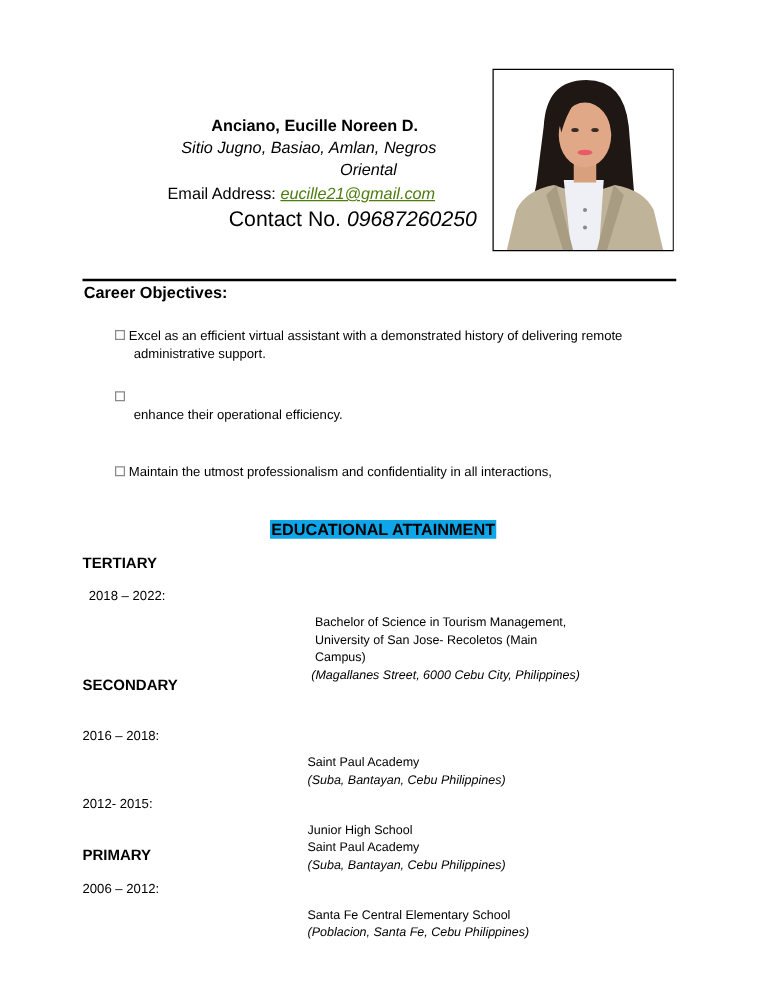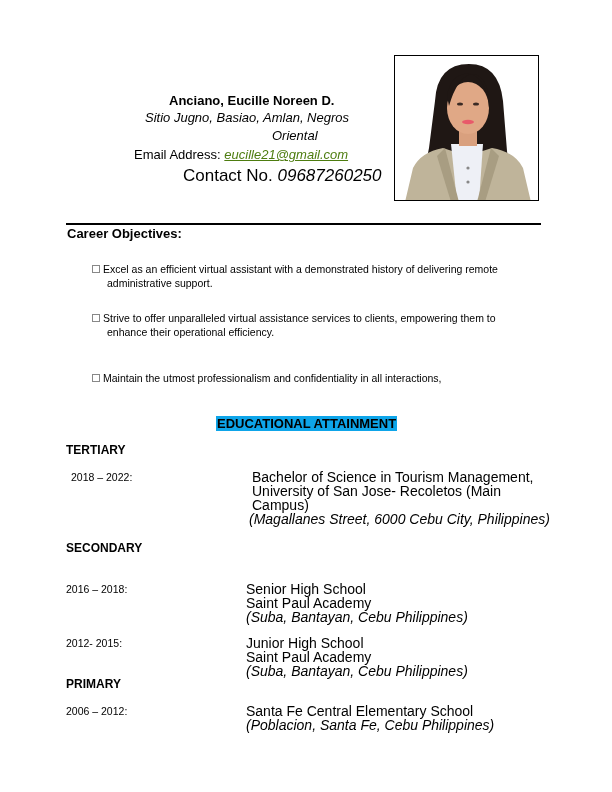--- a/index.html
+++ b/index.html
@@ -33,21 +33,21 @@
     .b3 { top: 371px; }
 
     .edu-title { left: 216px; top: 416px; font-size: 13px; font-weight: bold; background: #0ea5e9; padding: 0 1px; }
 
     .sub-h { font-size: 12px; font-weight: bold; }
     .tert { left: 66px; top: 443px; }
     .sec { left: 66px; top: 541px; }
     .prim { left: 66px; top: 677px; }
 
     .date { font-size: 10.5px; }
-    .detail { font-size: 14px; line-height: 14px; }
+    .detail { font-size: 10px; line-height: 14px; margin-top: 22px; }
     .detail .it { font-style: italic; display: block; }
     .detail span { display: block; }
   </style>
 </head>
 <body>
 
 <div class="abs name">Anciano, Eucille Noreen D.</div>
 <div class="abs addr1">Sitio Jugno, Basiao, Amlan, Negros</div>
 <div class="abs addr2">Oriental</div>
 <div class="abs email-row">
@@ -88,42 +88,41 @@
 
 <div class="rule"></div>
 
 <div class="abs section-h co-title">Career Objectives:</div>
 
 <div class="bullet b1">
   <span class="box"></span><span>Excel as an efficient virtual assistant with a demonstrated history of delivering remote</span>
   <span class="cont">administrative support.</span>
 </div>
 <div class="bullet b2">
-  <span class="box"></span><span>Strive to offer unparalleled virtual assistance services to clients, empowering them to</span>
+  <span class="box"></span>
   <span class="cont">enhance their operational efficiency.</span>
 </div>
 <div class="bullet b3">
   <span class="box"></span><span>Maintain the utmost professionalism and confidentiality in all interactions,</span>
 </div>
 
 <div class="abs edu-title">EDUCATIONAL ATTAINMENT</div>
 
 <div class="abs sub-h tert">TERTIARY</div>
 <div class="abs date" style="left:71px; top:471px;">2018 – 2022:</div>
 <div class="abs detail" style="left:252px; top:470px;">
   <span>Bachelor of Science in Tourism Management,</span>
   <span>University of San Jose- Recoletos (Main</span>
   <span>Campus)</span>
   <span class="it" style="margin-left:-3px;">(Magallanes Street, 6000 Cebu City, Philippines)</span>
 </div>
 
 <div class="abs sub-h sec">SECONDARY</div>
 <div class="abs date" style="left:66px; top:583px;">2016 – 2018:</div>
 <div class="abs detail" style="left:246px; top:582px;">
-  <span>Senior High School</span>
   <span>Saint Paul Academy</span>
   <span class="it">(Suba, Bantayan, Cebu Philippines)</span>
 </div>
 
 <div class="abs date" style="left:66px; top:637px;">2012- 2015:</div>
 <div class="abs detail" style="left:246px; top:636px;">
   <span>Junior High School</span>
   <span>Saint Paul Academy</span>
   <span class="it">(Suba, Bantayan, Cebu Philippines)</span>
 </div>

